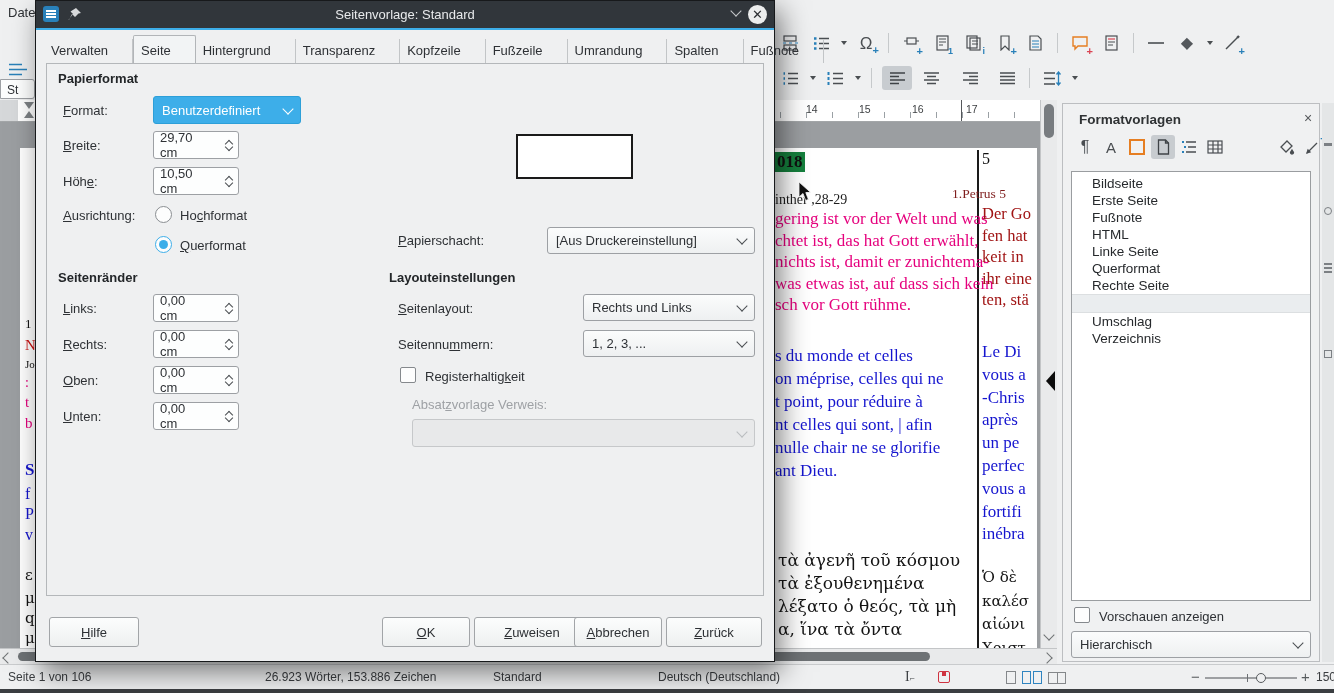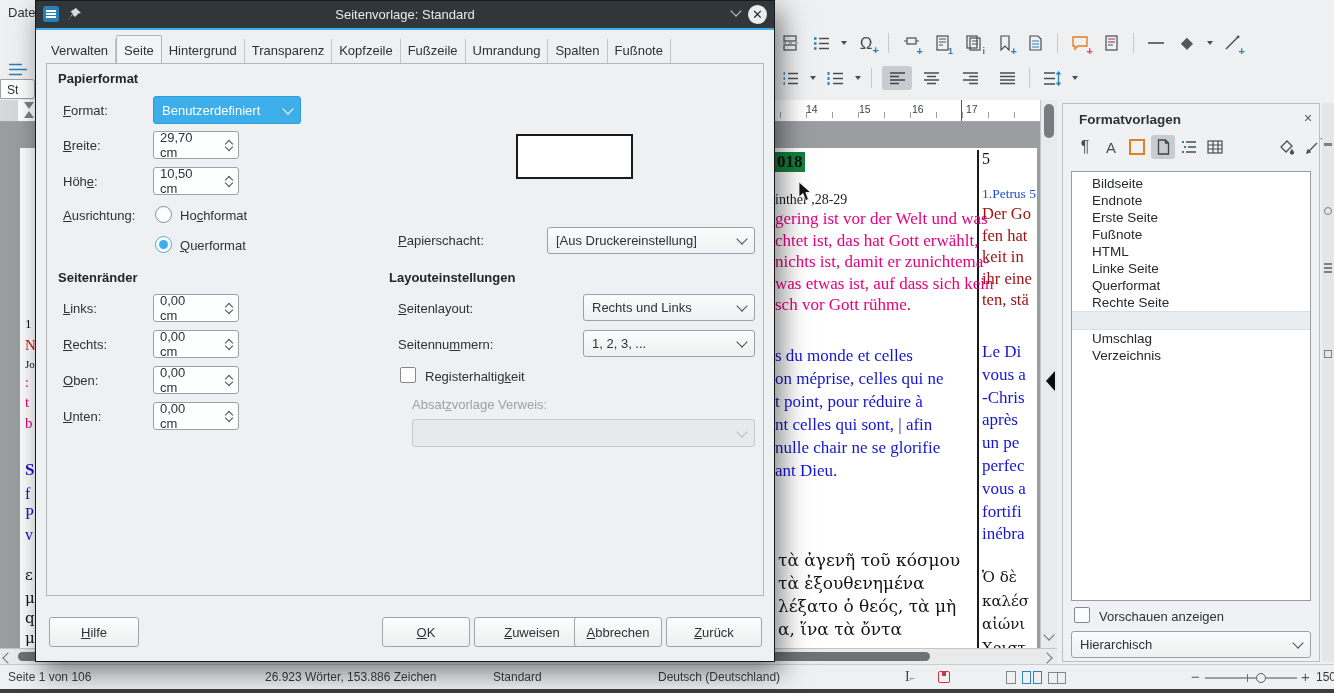--- a/index.html
+++ b/index.html
@@ -40,21 +40,21 @@
   .ti svg{display:block;}
   .gly{font-size:15px;color:#4a4e52;line-height:1;}
   
   .tblock{position:absolute;font-family:"Liberation Serif","DejaVu Serif",serif;white-space:nowrap;}
   .tblock div{white-space:nowrap;}
   
   #dialog{position:absolute;left:35px;top:0;width:740px;height:662px;background:#eff0f1;
           border:1px solid #17191b;box-sizing:border-box;box-shadow:6px 10px 26px rgba(0,0,0,.5);z-index:50;}
   #dlg-titlebar{position:absolute;left:0;top:0;width:100%;height:27px;background:#31363b;display:flex;align-items:center;}
   #dlg-accent{position:absolute;left:0;top:27px;width:100%;height:2px;background:#3daee9;}
-  .tab{display:flex;align-items:flex-end;padding:4px 7px 5px 7px;font-size:13px;color:#2e3135;border-right:1px solid #c2c5c7;white-space:nowrap;}
+  .tab{display:flex;align-items:flex-end;padding:4px 24px 5px 7px;font-size:13px;color:#2e3135;border-right:1px solid #c2c5c7;white-space:nowrap;}
   .tab.active{background:#f2f4f5;border:1px solid #b2b5b8;border-bottom:none;padding-top:7px;margin-top:-4px;border-radius:2px 2px 0 0;}
   
   .panel-item{height:17px;line-height:17px;font-size:13.5px;color:#26292c;padding-left:20px;white-space:nowrap;}
   .sb-txt{position:absolute;font-size:12px;color:#3a3d40;white-space:nowrap;}
 </style>
 </head>
 <body>
 
 <div id="stage">
 
@@ -246,21 +246,21 @@
       <div class="tblock" style="left:758px;top:401px;font-size:17px;line-height:23px;color:#141414;font-family:'DejaVu Serif',serif;">
         <div>τὰ ἀγενῆ τοῦ κόσμου</div>
         <div>τὰ ἐξουθενημένα</div>
         <div>λέξατο ὁ θεός, τὰ μὴ</div>
         <div>α, ἵνα τὰ ὄντα</div>
       </div>
 
       <div class="tblock" style="left:962px;top:2px;font-size:16px;color:#101010;">
         <div>5</div>
       </div>
-      <div class="tblock" style="left:932px;top:38px;font-size:13.5px;color:#1d4ed8;margin-left:30px;">
+      <div class="tblock" style="left:932px;top:38px;font-size:13.5px;color:#7f1d1d;">
         <div>1.Petrus 5</div>
       </div>
       <div class="tblock" style="left:962px;top:55px;font-size:16.5px;line-height:21.5px;color:#a01313;">
         <div>Der Go</div>
         <div>fen hat</div>
         <div>keit in</div>
         <div>ihr eine</div>
         <div>ten, stä</div>
       </div>
       <div class="tblock" style="left:962px;top:193px;font-size:17px;line-height:22.8px;color:#1515cf;">
@@ -362,21 +362,20 @@
             <path d="M2 13l3-1-2-2z" fill="#4a4e52"></path>
         </svg>
         <span style="position:absolute;right:-1px;top:-2px;color:#2980b9;font-size:10px;font-weight:bold;">+</span>
       </span>
       <span class="caret"></span>
     </div>
 
     <div class="abs" style="left:8px;top:67px;width:240px;height:430px;background:#ffffff;border:1px solid #9a9da0;box-sizing:border-box;overflow:hidden;">
       <div style="height:3px;"></div>
       <div class="panel-item">Bildseite</div>
-      <div class="panel-item">Endnote</div>
       <div class="panel-item">Erste Seite</div>
       <div class="panel-item">Fußnote</div>
       <div class="panel-item">HTML</div>
       <div class="panel-item">Linke Seite</div>
       <div class="panel-item">Querformat</div>
       <div class="panel-item">Rechte Seite</div>
       <div class="panel-item" style="background:#eaedef;border-top:1px solid #dcdfe1;border-bottom:1px solid #dcdfe1;"></div>
       <div class="panel-item">Umschlag</div>
       <div class="panel-item">Verzeichnis</div>
     </div>

